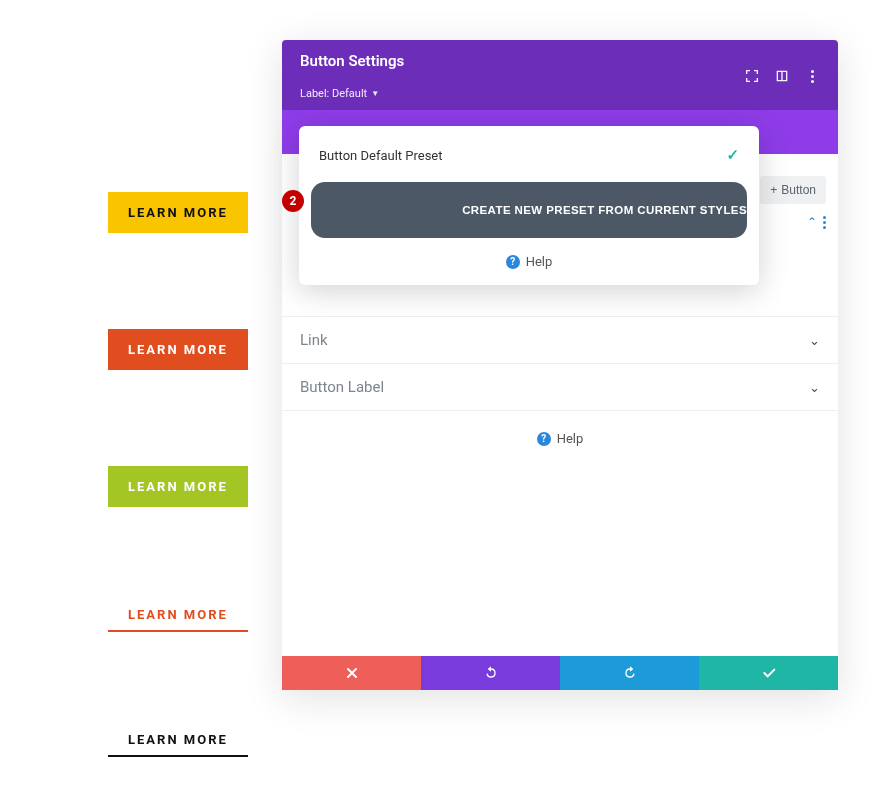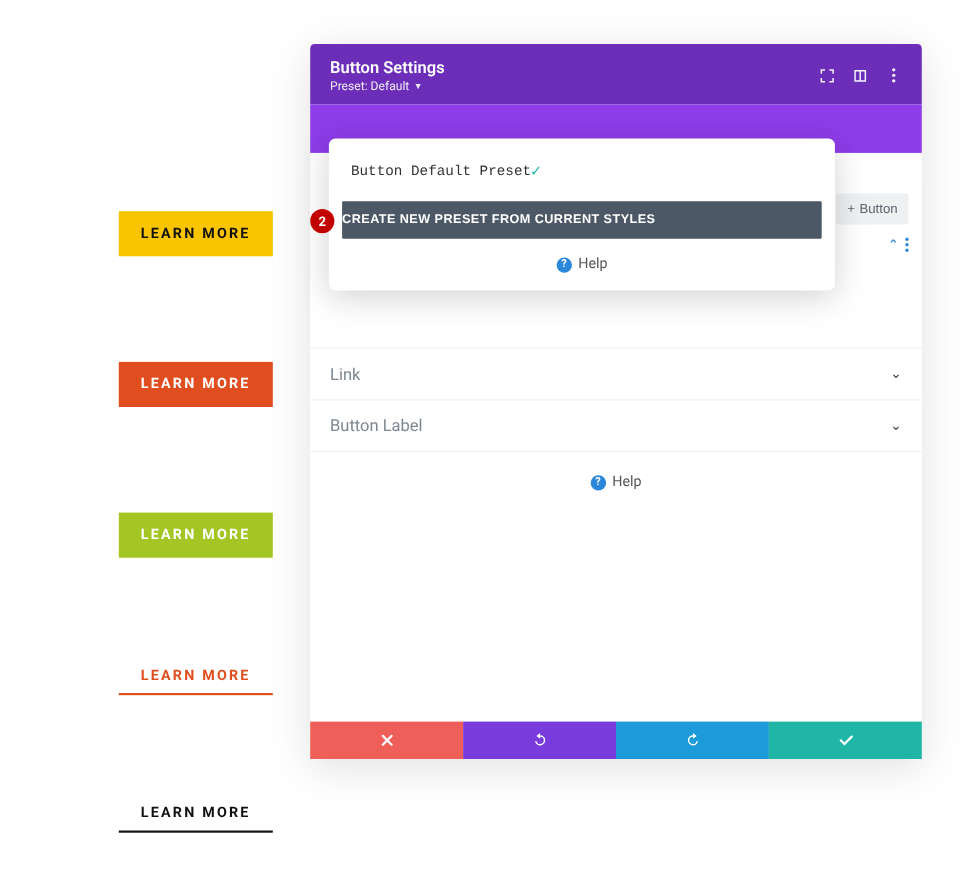--- a/index.html
+++ b/index.html
@@ -54,21 +54,21 @@
 
   .panel-header {
     background: #6c2eb9;
     color: #fff;
     padding: 12px 18px 10px 18px;
     border-radius: 4px 4px 0 0;
     display: flex;
     align-items: center;
     justify-content: space-between;
   }
-  .panel-title-wrap { display: flex; flex-direction: column; gap: 2px; }
+  .panel-title-wrap { display: flex; flex-direction: column; gap: 17px; }
   .panel-title { font-size: 15px; font-weight: 600; }
   .panel-preset { font-size: 11px; opacity: 0.9; display: flex; align-items: center; gap: 4px; }
   .panel-preset .caret { font-size: 8px; }
   .panel-header-icons { display: flex; gap: 14px; align-items: center; }
   .hicon { width: 16px; height: 16px; fill: #fff; cursor: pointer; opacity: 0.95; }
   .hicon.dots { display: flex; flex-direction: column; gap: 2px; justify-content: center; align-items: center; }
   .hicon.dots span { width: 3px; height: 3px; background: #fff; border-radius: 50%; }
 
   .purple-strip {
     background: #8e3ce8;
@@ -83,39 +83,38 @@
     width: 460px;
     background: #fff;
     border-radius: 6px;
     box-shadow: 0 6px 30px rgba(0,0,0,0.18);
     padding: 16px 12px 14px 12px;
     z-index: 5;
   }
   .preset-row {
     display: flex;
     align-items: center;
-    justify-content: flex-start;
+    justify-content: space-between;
     padding: 4px 8px 12px 8px;
     font-size: 13px;
     color: #333;
-    font-family: Liberation Mono, monospace;
   }
   .preset-row .check { color: #1fb6a6; font-size: 15px; font-weight: bold; }
   .preset-btn {
     display: block;
     width: calc(100% - 0px);
     margin: 6px 0;
     background: #4c5866;
     color: #fff;
     font-size: 11.5px;
     font-weight: 700;
     letter-spacing: 0.4px;
-    text-align: left;
-    padding: 11px 0;
-    border-radius: 1px;
+    text-align: right;
+    padding: 22px 0;
+    border-radius: 14px;
     cursor: pointer;
     border: none;
   }
   .help-row {
     display: flex;
     align-items: center;
     justify-content: center;
     gap: 6px;
     padding: 10px 0 2px 0;
     font-size: 13px;
@@ -236,21 +235,21 @@
   <div class="demo-btn btn-text-red">LEARN MORE</div>
   <div class="demo-btn btn-text-blk">LEARN MORE</div>
 </div>
 
 <div class="panel">
 
   <div class="panel-header">
     <div class="panel-title-wrap">
       <div class="panel-title">Button Settings</div>
       <div class="panel-preset">
-        <span>Preset: Default</span>
+        <span>Label: Default</span>
         <span class="caret">▼</span>
       </div>
     </div>
     <div class="panel-header-icons">
       <svg class="hicon" viewBox="0 0 24 24">
           <path d="M3 3h6v2H5v4H3V3zm12 0h6v6h-2V5h-4V3zM3 15h2v4h4v2H3v-6zm16 0h2v6h-6v-2h4v-4z"></path>
         </svg>
       <svg class="hicon" viewBox="0 0 24 24">
           <path d="M4 4h16v16H4V4zm2 2v12h5V6H6zm7 0v12h5V6h-5z"></path>
         </svg>

